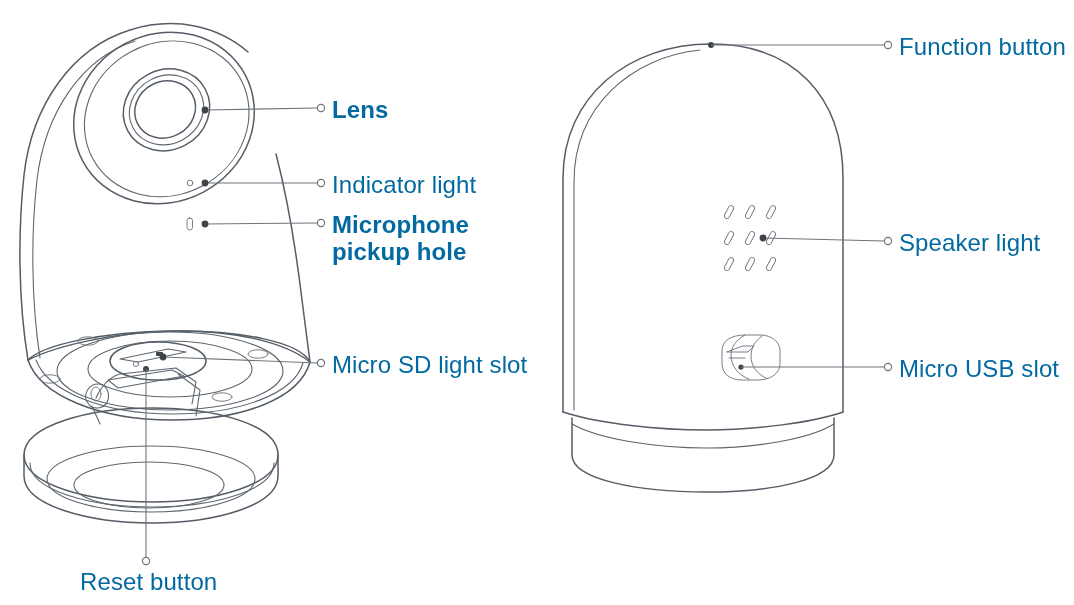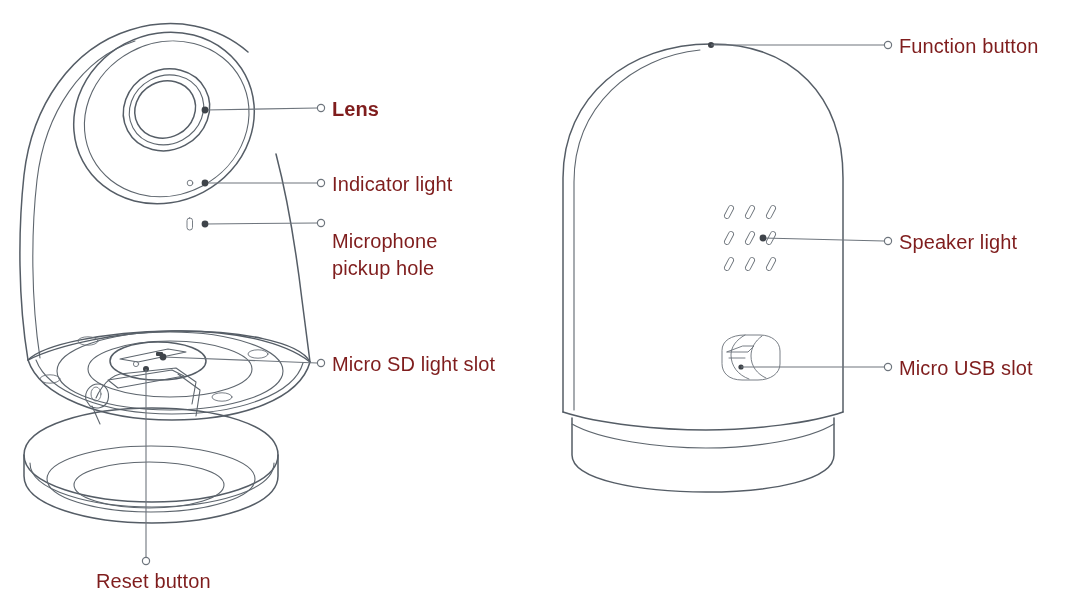--- a/index.html
+++ b/index.html
@@ -22,23 +22,23 @@
     position: absolute;
     left: 0;
     top: 0;
     width: 1074px;
     height: 605px;
     display: block;
   }
   .callout-label {
     position: absolute;
     font-family: "Liberation Sans", sans-serif;
-    font-size: 20px;
+    font-size: 24px;
     line-height: 27px;
-    color: #7f1d1d;
+    color: #0369a1;
     white-space: pre;
     letter-spacing: 0.1px;
   }
   .callout-label.two-line {
     white-space: pre-line;
   }
 </style>
 </head>
 <body>
 
@@ -252,26 +252,26 @@
         <line class="lead" x1="741" y1="367" x2="884" y2="367"></line>
         <circle class="anch" cx="888" cy="367" r="3.6"></circle>
       </g>
     </g>
   </svg>
 
   <div class="callout-label" style="left:332px; top:96px;font-weight:bold;">Lens</div>
 
   <div class="callout-label" style="left:332px; top:171px;">Indicator light</div>
 
-  <div class="callout-label two-line" style="left:332px; top:228px;">Microphone
+  <div class="callout-label two-line" style="left:332px; top:211px;font-weight:bold;">Microphone
 pickup hole</div>
 
   <div class="callout-label" style="left:332px; top:351px;">Micro SD light slot</div>
 
-  <div class="callout-label" style="left:96px; top:568px;">Reset button</div>
+  <div class="callout-label" style="left:80px; top:568px;">Reset button</div>
 
   <div class="callout-label" style="left:899px; top:33px;">Function button</div>
 
   <div class="callout-label" style="left:899px; top:229px;">Speaker light</div>
 
   <div class="callout-label" style="left:899px; top:355px;text-align:center;">Micro USB slot</div>
 
 </div>
 
 </body></html>

